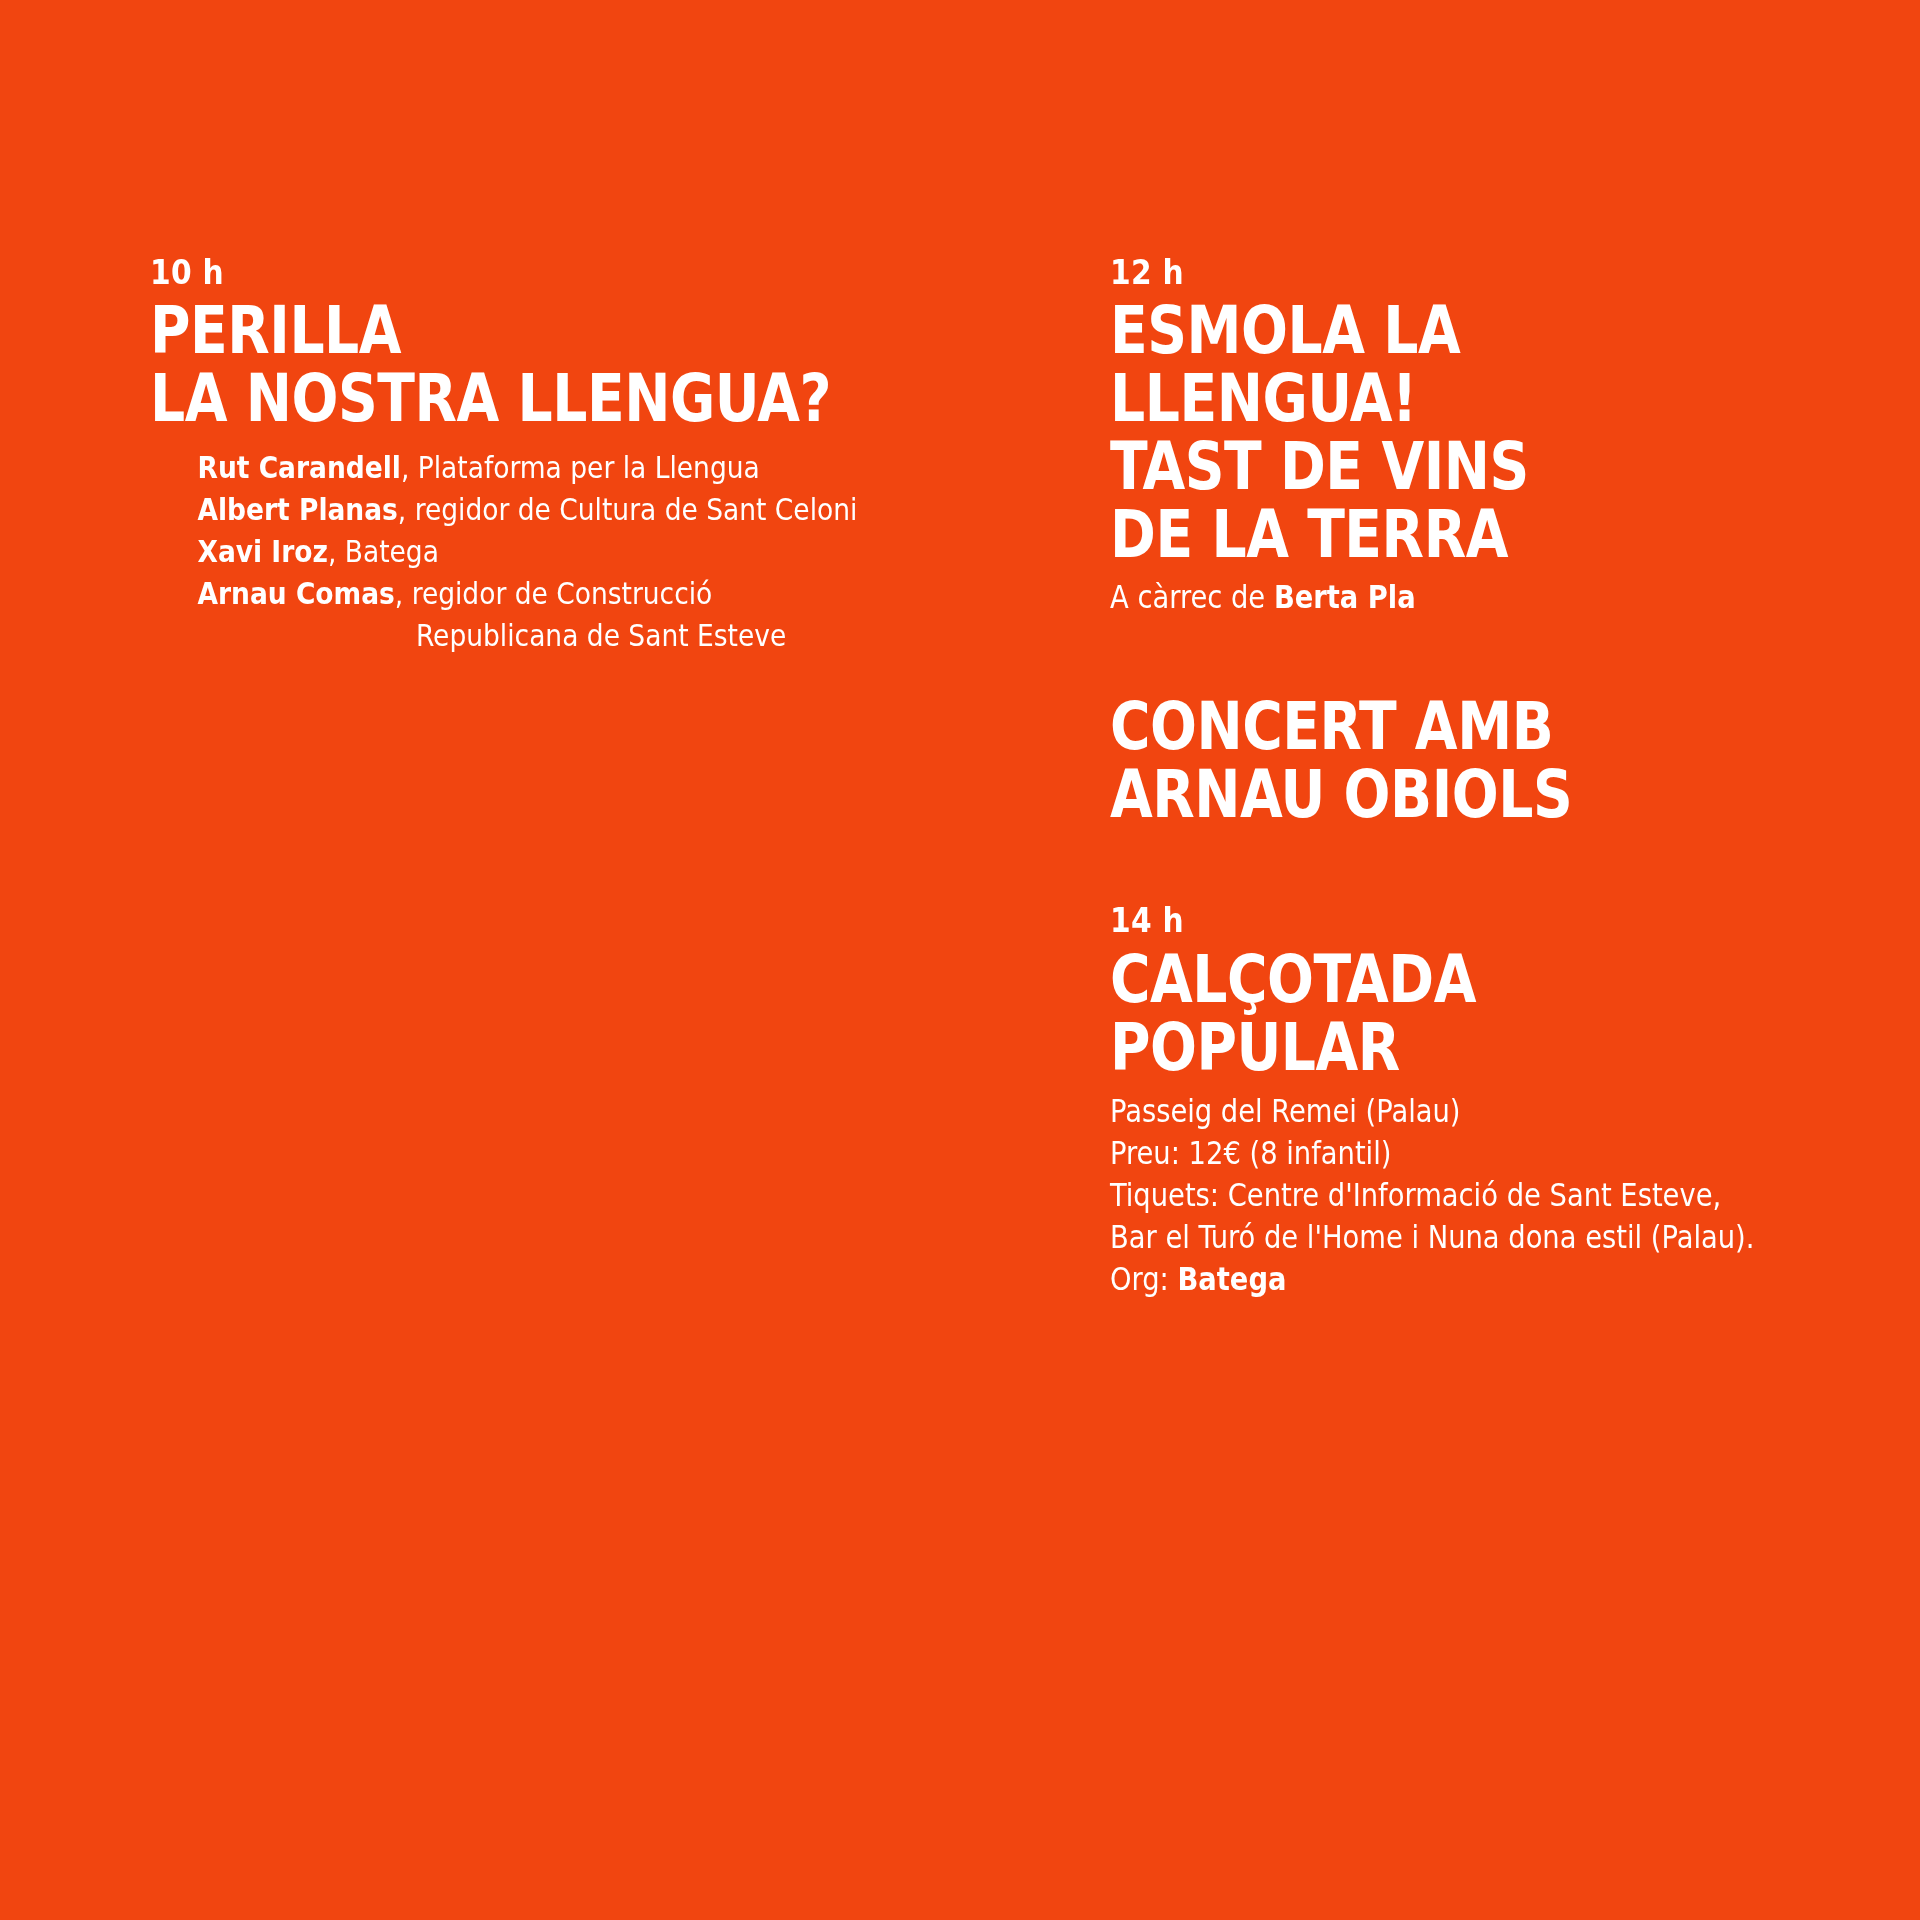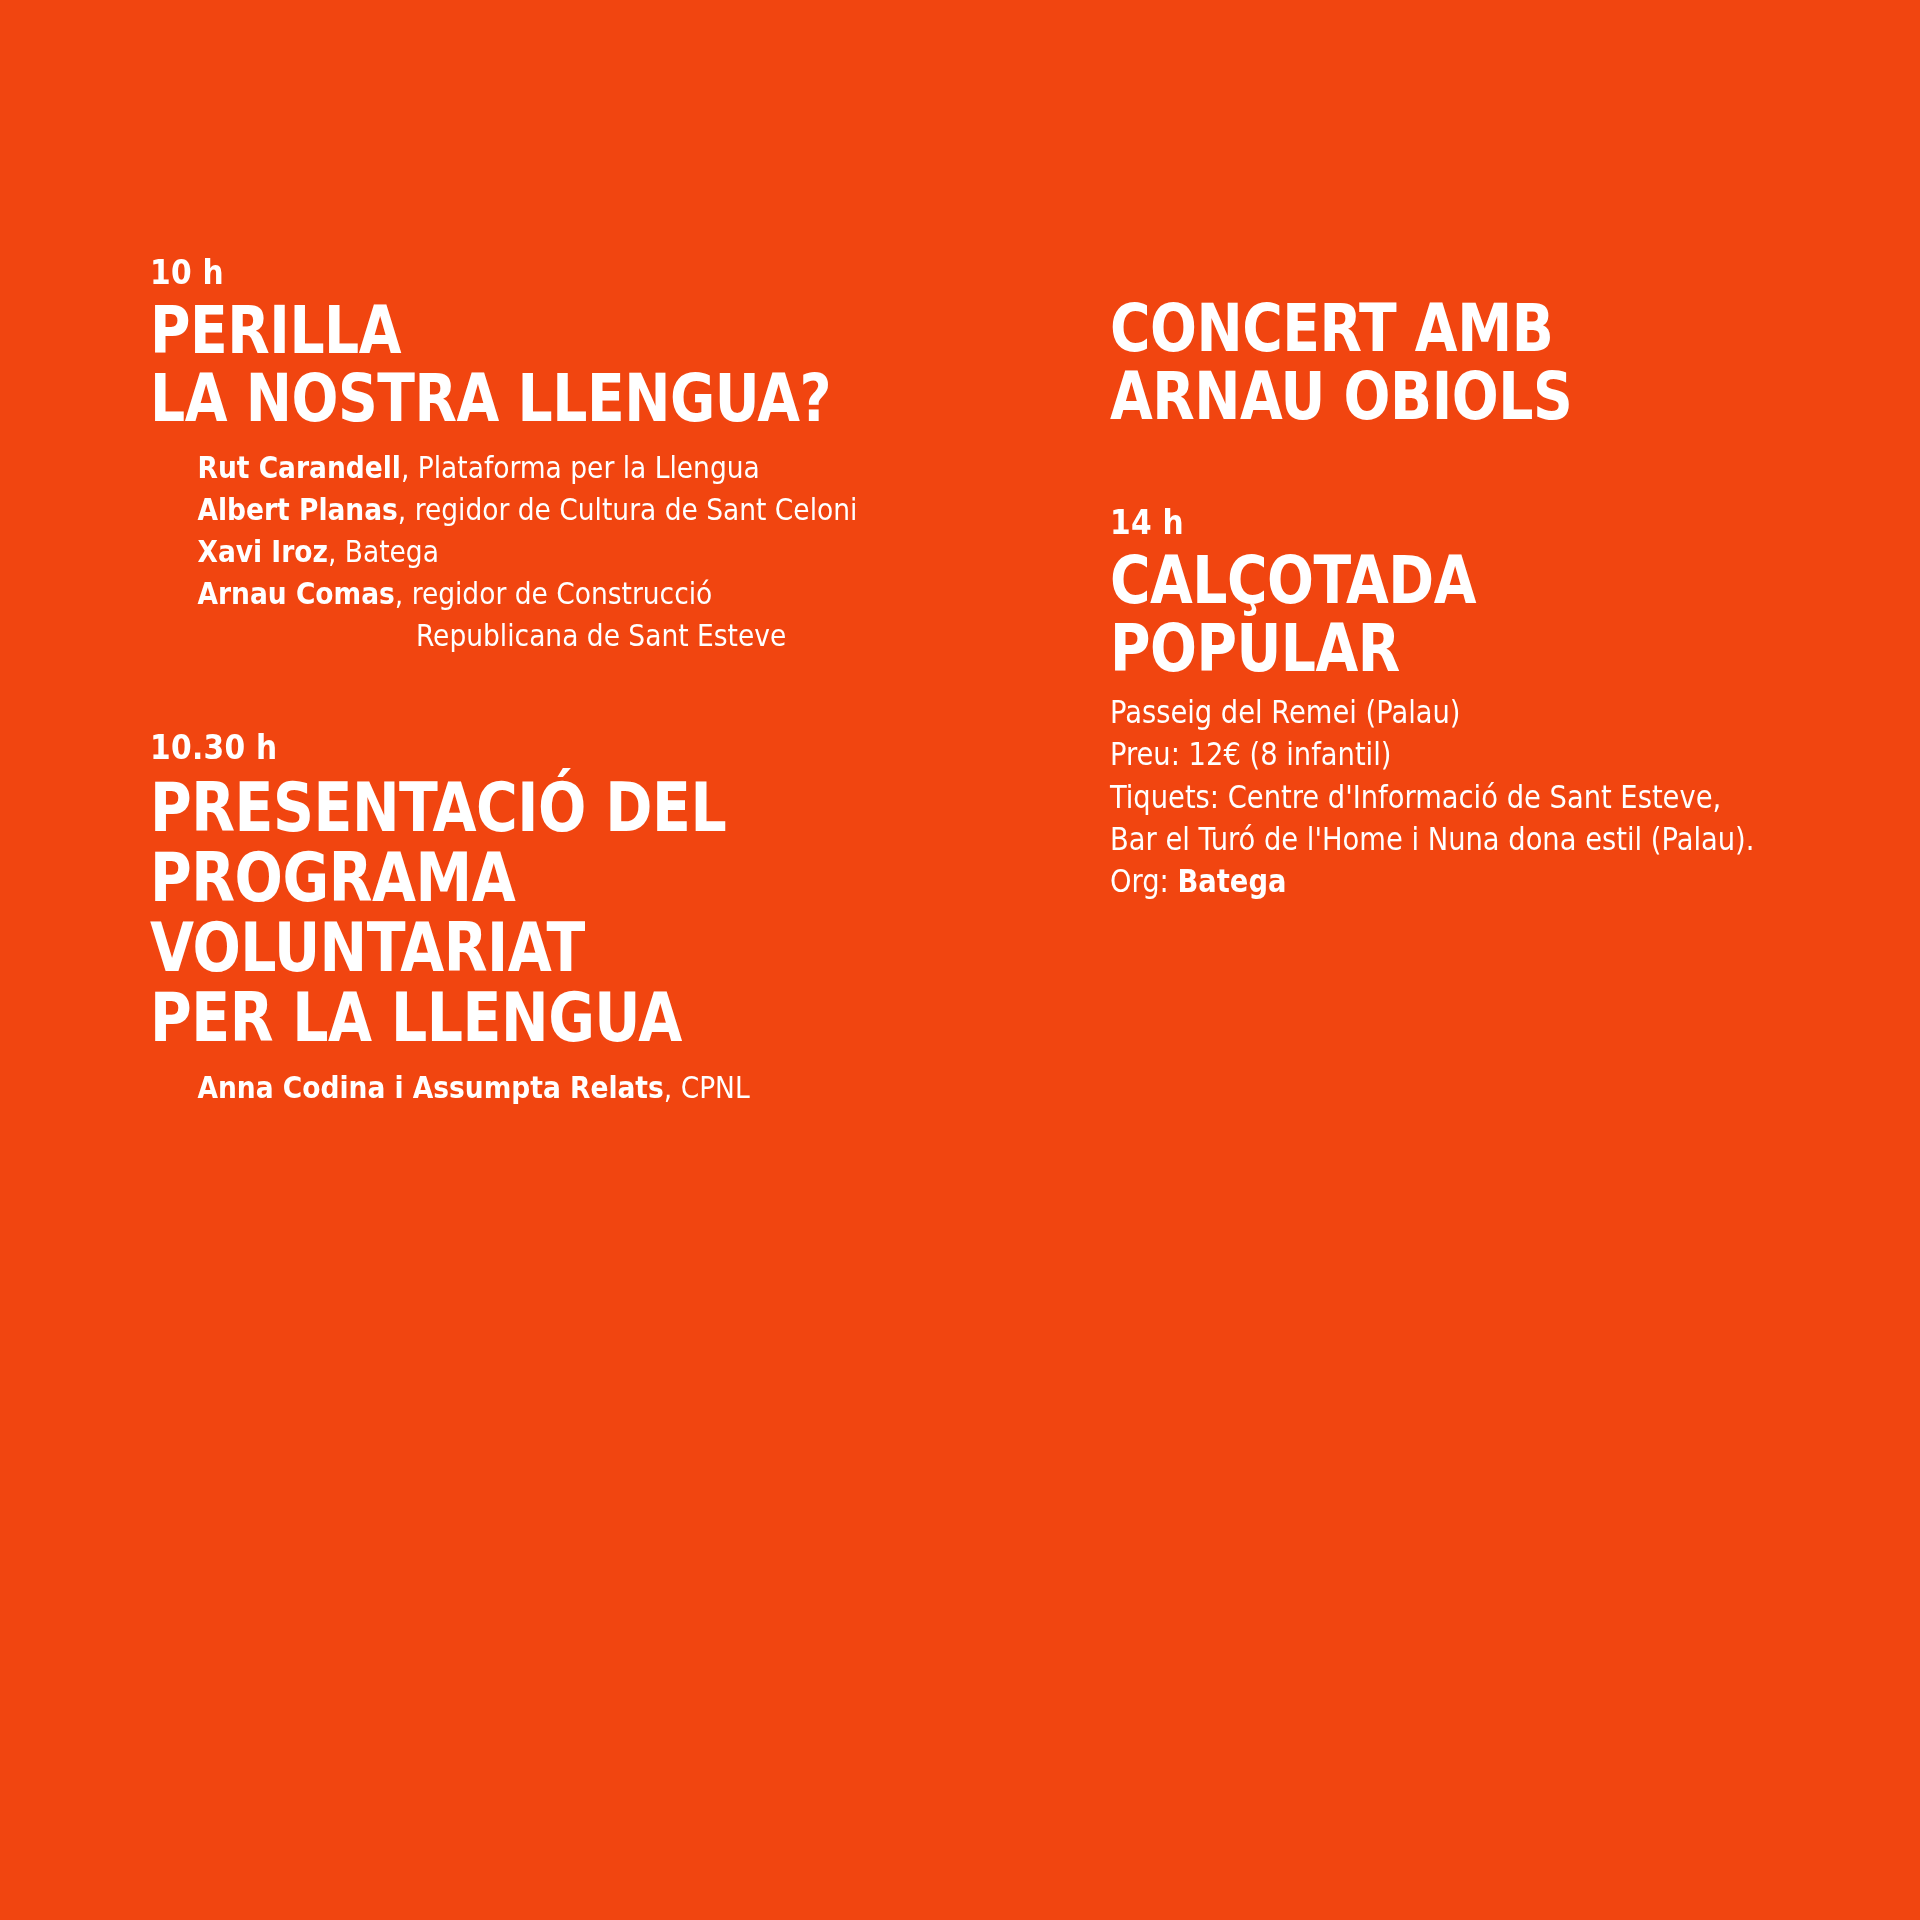--- a/index.html
+++ b/index.html
@@ -125,40 +125,38 @@
       <div class="speakers">
         <div class="ln"><b>Rut Carandell</b><span>, Plataforma per la Llengua</span></div>
         <div class="ln"><b>Albert Planas</b><span>, regidor de Cultura de Sant Celoni</span></div>
         <div class="ln"><b>Xavi Iroz</b><span>, Batega</span></div>
         <div class="ln"><b>Arnau Comas</b><span>, regidor de Construcció</span><span class="indent">Republicana de Sant Esteve</span></div>
       </div>
     </div>
 
     <div class="spacer-md"></div>
 
-    <div class="block block-programa">
-      <div class="time">10.30 h</div>
-      <div class="headline big">PRESENTACIÓ DEL
-PROGRAMA VOLUNTARIAT
-PER LA LLENGUA</div>
-      <div class="speakers">
-        <div class="ln"><b>Anna Codina i Assumpta Relats</b><span>, CPNL</span></div>
-      </div>
-    </div>
 
     <div class="spacer-lg"></div>
 
 
     <div class="spacer-sm"></div>
 
 
   </div>
 
   <div class="col col-right">
 
+    <div class="block">
+      <div class="time">12 h</div>
+      <div class="headline">ESMOLA LA LLENGUA!
+TAST DE VINS
+DE LA TERRA</div>
+      <div class="sub"><span>A càrrec de </span><b>Berta Pla</b></div>
+    </div>
 
     <div class="spacer-md"></div>
 
     <div class="block">
       <div class="headline">CONCERT AMB
 ARNAU OBIOLS</div>
     </div>
 
     <div class="spacer-md"></div>
 

